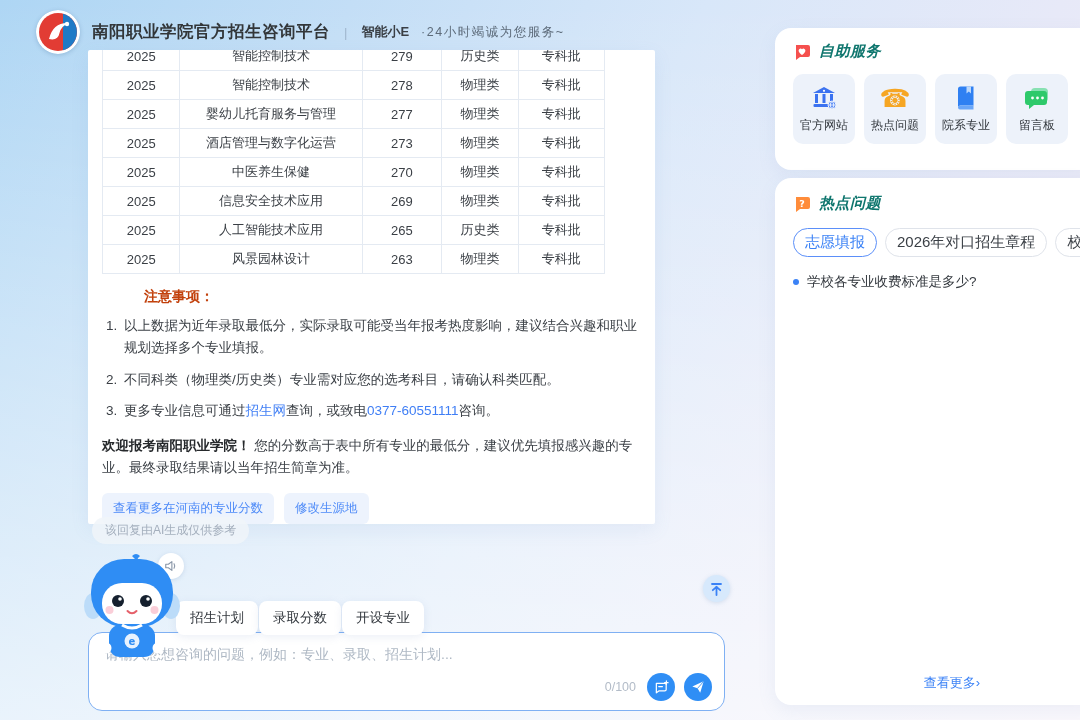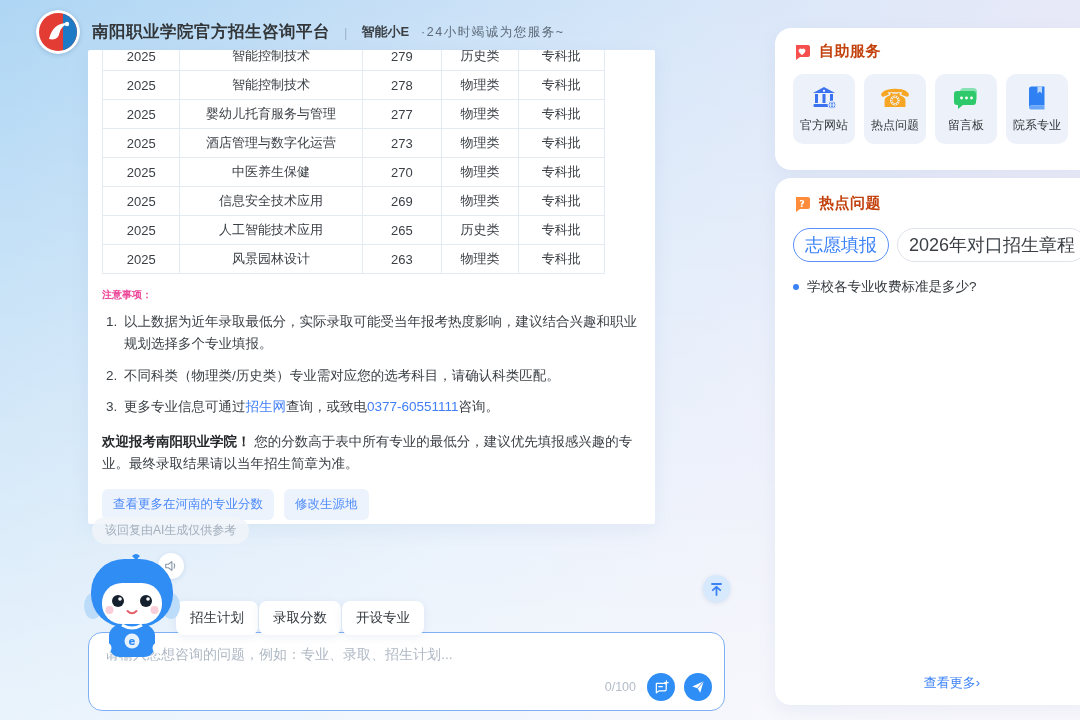--- a/index.html
+++ b/index.html
@@ -32,21 +32,21 @@
   }
   table.scores { border-collapse:collapse; width:503px; margin:-9px 0 0 0; table-layout:fixed; }
   table.scores td {
     border:1px solid #e4eaf2; height:29px; text-align:center;
     font-size:13px; color:#3a3f45; padding:2px 4px; overflow:hidden; white-space:nowrap;
   }
   table.scores col.c1{width:15.4%} table.scores col.c2{width:36.3%}
   table.scores col.c3{width:15.9%} table.scores col.c4{width:15.2%}
   table.scores col.c5{width:17.2%}
 
-  .notes-heading { margin-top:14px; font-size:10px; font-weight:bold; color:#ec4899; }
+  .notes-heading { margin-top:14px; font-size:14px; font-weight:bold; color:#c2410c;margin-left:42px; }
   .note-item { display:flex; margin-top:9px; font-size:13.5px; line-height:1.65; color:#3a3f45; width:540px;}
   .note-num { flex:0 0 18px; margin-left:4px; }
   .note-text { flex:1; }
   a.inline-link { color:#3f7ef5; text-decoration:none; }
   .welcome { margin-top:13px; font-size:13.5px; line-height:1.65; color:#3a3f45; width:540px; }
   .welcome b { color:#26292c; }
   .action-row { margin-top:13px; display:flex; gap:10px; }
   .action-btn {
     background:#edf3fd; color:#4d8af8; border:none; font-size:12.5px;
     padding:7px 11px; border-radius:6px; cursor:pointer;
@@ -99,33 +99,33 @@
   }
 
   
   .side-card {
     position:absolute; left:775px; width:330px; background:#fff; border-radius:16px;
     box-shadow:0 6px 18px rgba(120,150,200,.10);
   }
   .card-services { top:28px; height:142px; padding:14px 16px 0 18px; }
   .card-hot { top:178px; height:527px; padding:16px 16px 0 18px; }
   .side-title { display:flex; align-items:center; gap:8px; }
-  .side-title .t { font-size:15px; font-weight:bold; color:#c2410c; letter-spacing:.5px; }
+  .side-title .t { font-size:15px; font-weight:bold; color:#0f766e; letter-spacing:.5px;font-style:italic; }
   .tiles { display:flex; gap:9px; margin-top:13px; }
   .tile {
     width:62px; height:70px; background:#edf2fa; border-radius:10px; cursor:pointer;
     display:flex; flex-direction:column; align-items:center; justify-content:center; gap:5px;
   }
   .tile .lbl { font-size:12px; color:#33383e; }
   .tile .ico { height:28px; display:flex; align-items:center; justify-content:center; }
   .phone-glyph { font-family:"DejaVu Sans",sans-serif; font-size:25px; color:#f6a623; line-height:1; }
 
   .tags { display:flex; align-items:center; gap:8px; margin-top:15px; }
   .tag {
-    border:1px solid #dfe3ea; background:#fff; color:#3a3f45; font-size:18px;
+    border:1px solid #dfe3ea; background:#fff; color:#3a3f45; font-size:15px;
     border-radius:999px; padding:4px 11px; cursor:pointer; white-space:nowrap;
     font-family:"Liberation Sans","DejaVu Sans",sans-serif;
   }
   .tag.active { border-color:#5b8ff9; color:#3b82f6; }
   .hot-q { display:flex; align-items:flex-start; gap:8px; margin-top:16px; cursor:pointer; }
   .hot-q .dot { width:6px; height:6px; border-radius:50%; background:#3b82f6; margin-top:6px; flex:0 0 6px; }
   .hot-q .qt { font-size:13.5px; color:#33383e; }
   .more-link {
     position:absolute; bottom:13px; left:0; width:354px; text-align:center;
     color:#3b82f6; font-size:13px; cursor:pointer;
@@ -339,39 +339,39 @@
         </span>
         <span class="lbl">官方网站</span>
       </div>
       <div class="tile">
         <span class="ico phone-glyph">☎</span>
         <span class="lbl">热点问题</span>
       </div>
       <div class="tile">
         <span class="ico">
           <svg width="26" height="26" viewBox="0 0 26 26">
+            <path d="M5 4 a2.5 2.5 0 0 1 2.5 -2.5 h13 v19 h-13 A2.5 2.5 0 0 0 5 23 Z" fill="#2f80f2"></path>
+            <path d="M5 23 a2.5 2.5 0 0 1 2.5 -2.5 h13 v4 h-13 A2.5 2.5 0 0 1 5 23 Z" fill="#6aa6f8"></path>
+            <path d="M13.5 1.5 h4.5 v7 l-2.25 -2 l-2.25 2 z" fill="#bcd8fb"></path>
+          </svg>
+        </span>
+        <span class="lbl">院系专业</span>
+      </div>
+      <div class="tile">
+        <span class="ico">
+          <svg width="26" height="26" viewBox="0 0 26 26">
             <rect x="7" y="3" width="17" height="14" rx="4" fill="#34d377" opacity=".55"></rect>
             <path d="M4 6 h16 a3 3 0 0 1 3 3 v8 a3 3 0 0 1 -3 3 h-10 l-5 4 v-4 h-1 a3 3 0 0 1 -3 -3 v-8 a3 3 0 0 1 3 -3 z" fill="#2ec96a"></path>
             <circle cx="8.5" cy="13" r="1.4" fill="#fff"></circle>
             <circle cx="13.5" cy="13" r="1.4" fill="#fff"></circle>
             <circle cx="18.5" cy="13" r="1.4" fill="#fff"></circle>
           </svg>
         </span>
         <span class="lbl">留言板</span>
       </div>
-      <div class="tile">
-        <span class="ico">
-          <svg width="26" height="26" viewBox="0 0 26 26">
-            <path d="M5 4 a2.5 2.5 0 0 1 2.5 -2.5 h13 v19 h-13 A2.5 2.5 0 0 0 5 23 Z" fill="#2f80f2"></path>
-            <path d="M5 23 a2.5 2.5 0 0 1 2.5 -2.5 h13 v4 h-13 A2.5 2.5 0 0 1 5 23 Z" fill="#6aa6f8"></path>
-            <path d="M13.5 1.5 h4.5 v7 l-2.25 -2 l-2.25 2 z" fill="#bcd8fb"></path>
-          </svg>
-        </span>
-        <span class="lbl">院系专业</span>
-      </div>
     </div>
   </div>
 
   <div class="side-card card-hot">
     <div class="side-title">
       <svg width="18" height="18" viewBox="0 0 18 18">
         <path d="M3 2 h12 a2 2 0 0 1 2 2 v8 a2 2 0 0 1 -2 2 h-8 l-4 3 z" fill="#ff8c3a"></path>
         <text x="9" y="11.5" font-size="9.5" font-weight="bold" fill="#ffffff" text-anchor="middle" font-family="DejaVu Sans, sans-serif">?</text>
       </svg>
       <span class="t">热点问题</span>

